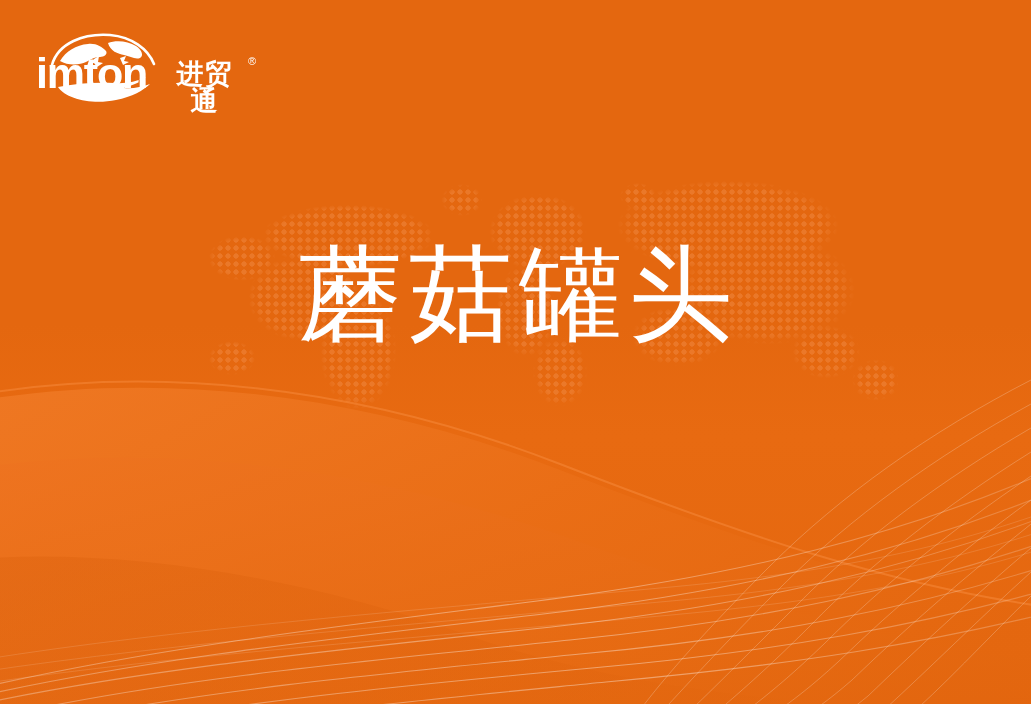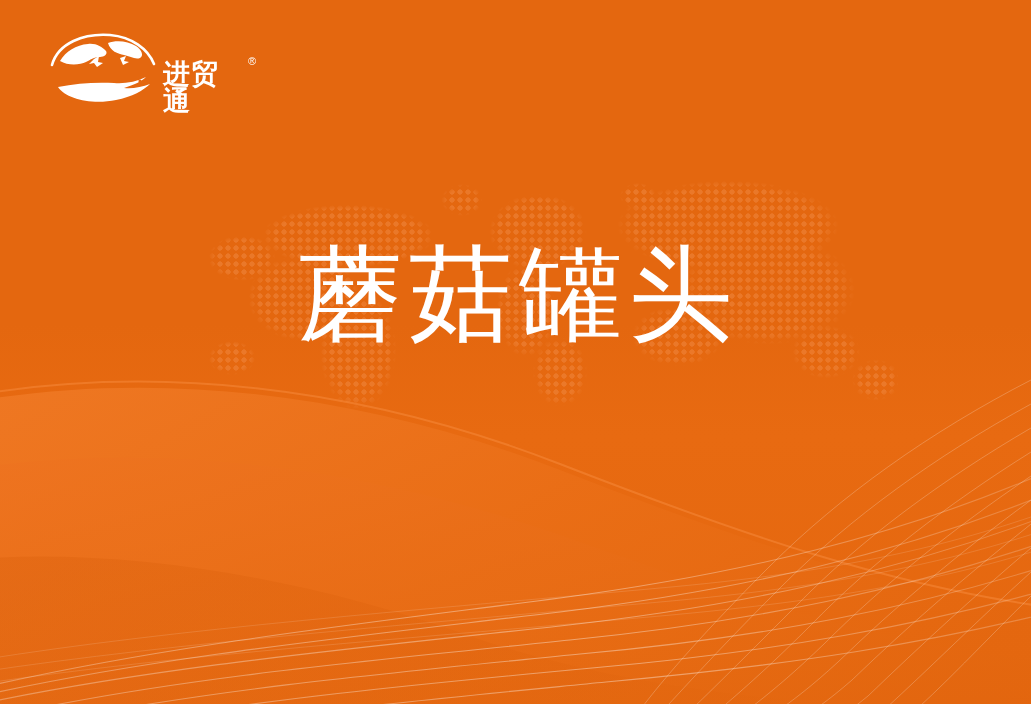--- a/index.html
+++ b/index.html
@@ -105,20 +105,21 @@
   }
   .logo-cn {
     position: absolute;
     left: 127px;
     top: 30px;
     font-size: 27px;
     line-height: 27px;
     font-weight: 700;
     letter-spacing: 1px;
     color: #ffffff;
+    text-align: center;
   }
   .logo-reg {
     position: absolute;
     left: 212px;
     top: 25px;
     font-size: 11px;
     line-height: 11px;
     color: #ffffff;
   }
 
@@ -244,20 +245,21 @@
       <path d="M 72,12 C 80,9 92,10 100,15 C 106,19 108,25 104,27 C 99,29 94,25 88,24
                C 82,23 74,20 72,12 Z" fill="#ffffff"></path>
       <path d="M 58,28 L 63,25 L 62,31 L 67,32 L 61,36 L 58,32 L 53,33 Z" fill="#ffffff"></path>
       <path d="M 84,27 L 90,25 L 88,30 L 93,31 L 87,34 Z" fill="#ffffff"></path>
 
       <path d="M 22,56 C 30,68 56,74 80,69 C 96,66 108,59 114,53
                C 106,56 96,58 88,57 C 98,54 106,50 110,46
                C 100,51 88,53 78,52 C 62,51 40,52 22,56 Z" fill="#ffffff"></path>
       <circle cx="104" cy="50" r="1.6" fill="#e4670f"></circle>
     </svg>
+    <div class="logo-wordmark">imton</div>
     <div class="logo-cn">进贸通</div>
     <div class="logo-reg">®</div>
   </div>
 
   <div class="headline">
     <span class="headline-line l1">蘑菇罐头</span>
   </div>
 
 
 </div>

